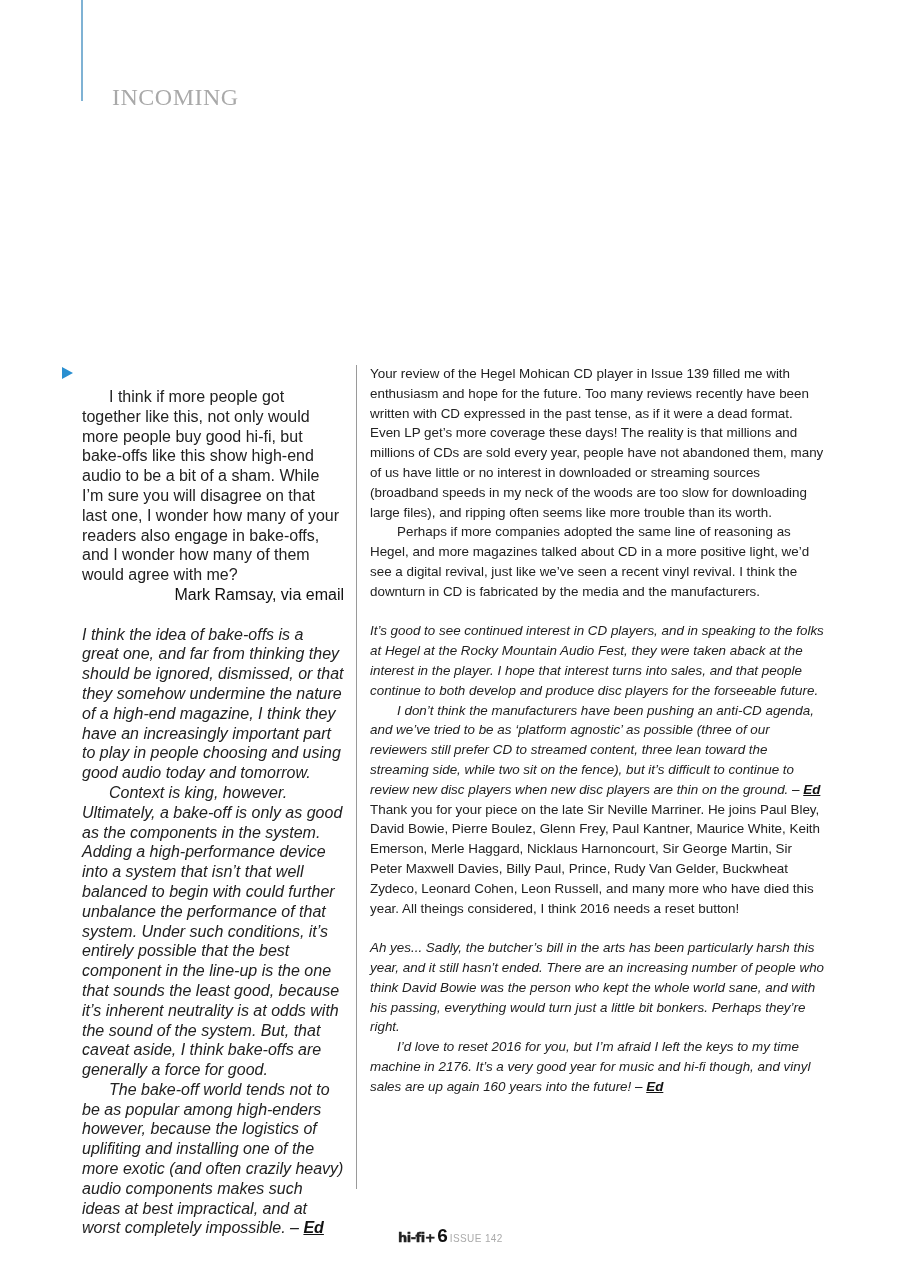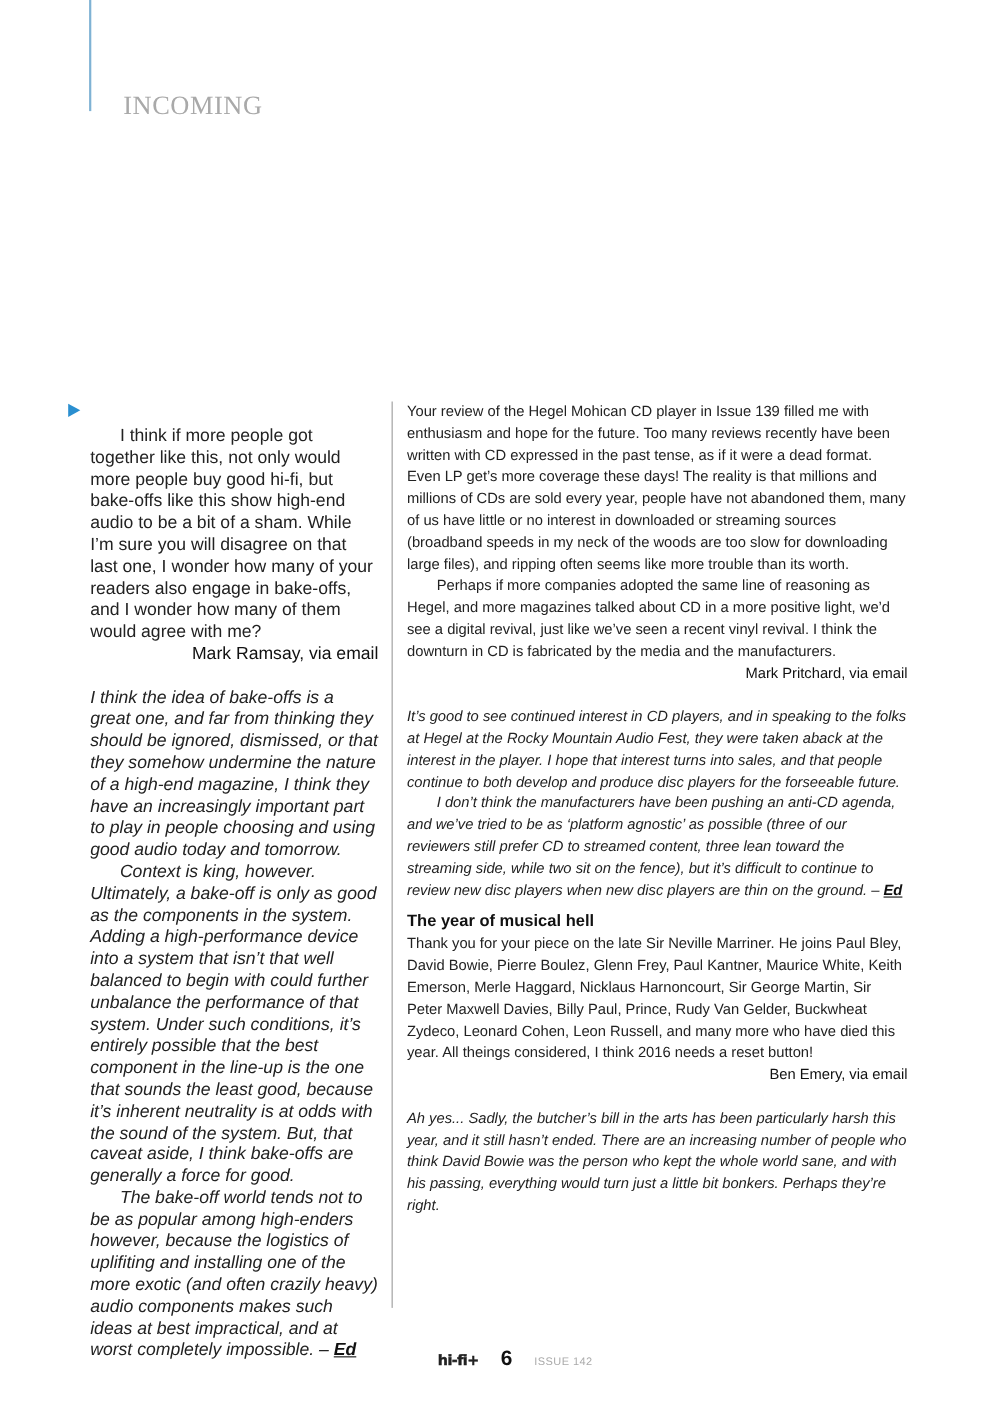--- a/index.html
+++ b/index.html
@@ -15,21 +15,21 @@
   .col-divider { position: absolute; left: 356px; top: 365px; width: 1px; height: 824px; background: #9a9a9a; }
   .col-right { position: absolute; left: 370px; top: 364px; width: 455px; font-size: 13.4px; line-height: 19.8px; }
   p { margin: 0; }
   .indent { text-indent: 27px; }
   .signoff { text-align: right; font-weight: normal; color: #111; }
   .gap { height: 19.8px; }
   .ed-reply { font-style: italic; }
   .ed { font-weight: bold; font-style: italic; color: #111; text-decoration: underline; }
   .headline { font-weight: bold; font-size: 15px; color: #111; line-height: 20px; margin-bottom: 0; }
   .hl2 { margin-top: 9px; }
-  .footer { position: absolute; left: 398px; top: 1225px; display: flex; align-items: baseline; gap: 20px; }
+  .footer { position: absolute; left: 398px; top: 1225px; display: flex; align-items: baseline; gap: 2px; }
   .logo { font-family: "DejaVu Sans", sans-serif; font-weight: bold; font-size: 13px; color: #222;
           letter-spacing: -0.5px; -webkit-text-stroke: 0.4px #222; }
   .pagenum { font-weight: bold; font-size: 19px; color: #111; }
   .issue { font-size: 10px; color: #aaa; letter-spacing: 0.4px; }
 </style>
 </head>
 <body>
 
 <div class="top-rule"></div>
 <div class="section-title">INCOMING</div>
@@ -44,32 +44,30 @@
   <p class="ed-reply indent">Context is king, however. Ultimately, a bake-off is only as good as the components in the system. Adding a high-performance device into a system that isn’t that well balanced to begin with could further unbalance the performance of that system. Under such conditions, it’s entirely possible that the best component in the line-up is the one that sounds the least good, because it’s inherent neutrality is at odds with the sound of the system. But, that caveat aside, I think bake-offs are generally a force for good.</p>
   <p class="ed-reply indent"><span>The bake-off world tends not to be as popular among high-enders however, because the logistics of uplifiting and installing one of the more exotic (and often crazily heavy) audio components makes such ideas at best impractical, and at worst completely impossible. –</span> <span class="ed">Ed</span></p>
 </div>
 
 <div class="col-divider"></div>
 
 <div class="col-right">
   <div>
     <p>Your review of the Hegel Mohican CD player in Issue 139 filled me with enthusiasm and hope for the future. Too many reviews recently have been written with CD expressed in the past tense, as if it were a dead format. Even LP get’s more coverage these days! The reality is that millions and millions of CDs are sold every year, people have not abandoned them, many of us have little or no interest in downloaded or streaming sources (broadband speeds in my neck of the woods are too slow for downloading large files), and ripping often seems like more trouble than its worth.</p>
     <p class="indent">Perhaps if more companies adopted the same line of reasoning as Hegel, and more magazines talked about CD in a more positive light, we’d see a digital revival, just like we’ve seen a recent vinyl revival. I think the downturn in CD is fabricated by the media and the manufacturers.</p>
-    <p class="signoff">Mark Pritchard, via email</p>
     <div class="gap"></div>
     <p class="ed-reply">It’s good to see continued interest in CD players, and in speaking to the folks at Hegel at the Rocky Mountain Audio Fest, they were taken aback at the interest in the player. I hope that interest turns into sales, and that people continue to both develop and produce disc players for the forseeable future.</p>
     <p class="ed-reply indent"><span>I don’t think the manufacturers have been pushing an anti-CD agenda, and we’ve tried to be as ‘platform agnostic’ as possible (three of our reviewers still prefer CD to streamed content, three lean toward the streaming side, while two sit on the fence), but it’s difficult to continue to review new disc players when new disc players are thin on the ground.  –</span> <span class="ed">Ed</span></p>
   </div>
 
   <div>
-    <p class="headline hl2">The year of musical hell</p>
     <p>Thank you for your piece on the late Sir Neville Marriner. He joins Paul Bley, David Bowie, Pierre Boulez, Glenn Frey, Paul Kantner, Maurice White, Keith Emerson, Merle Haggard, Nicklaus Harnoncourt, Sir George Martin, Sir Peter Maxwell Davies, Billy Paul, Prince, Rudy Van Gelder, Buckwheat Zydeco, Leonard Cohen, Leon Russell, and many more who have died this year. All theings considered, I think 2016 needs a reset button!</p>
-    <p class="signoff">Ben Emery, via email</p>
     <div class="gap"></div>
     <p class="ed-reply">Ah yes... Sadly, the butcher’s bill in the arts has been particularly harsh this year, and it still hasn’t ended. There are an increasing number of people who think David Bowie was the person who kept the whole world sane, and with his passing, everything would turn just a little bit bonkers. Perhaps they’re right.</p>
+    <p class="ed-reply indent"><span>I’d love to reset 2016 for you, but I’m afraid I left the keys to my time machine in 2176. It’s a very good year for music and hi-fi though, and vinyl sales are up again 160 years into the future! –</span> <span class="ed">Ed</span></p>
   </div>
 </div>
 
 <div class="footer">
   <span class="logo">hi-fi+</span>
   <span class="pagenum">6</span>
   <span class="issue">ISSUE 142</span>
 </div>
 
 </body></html>

